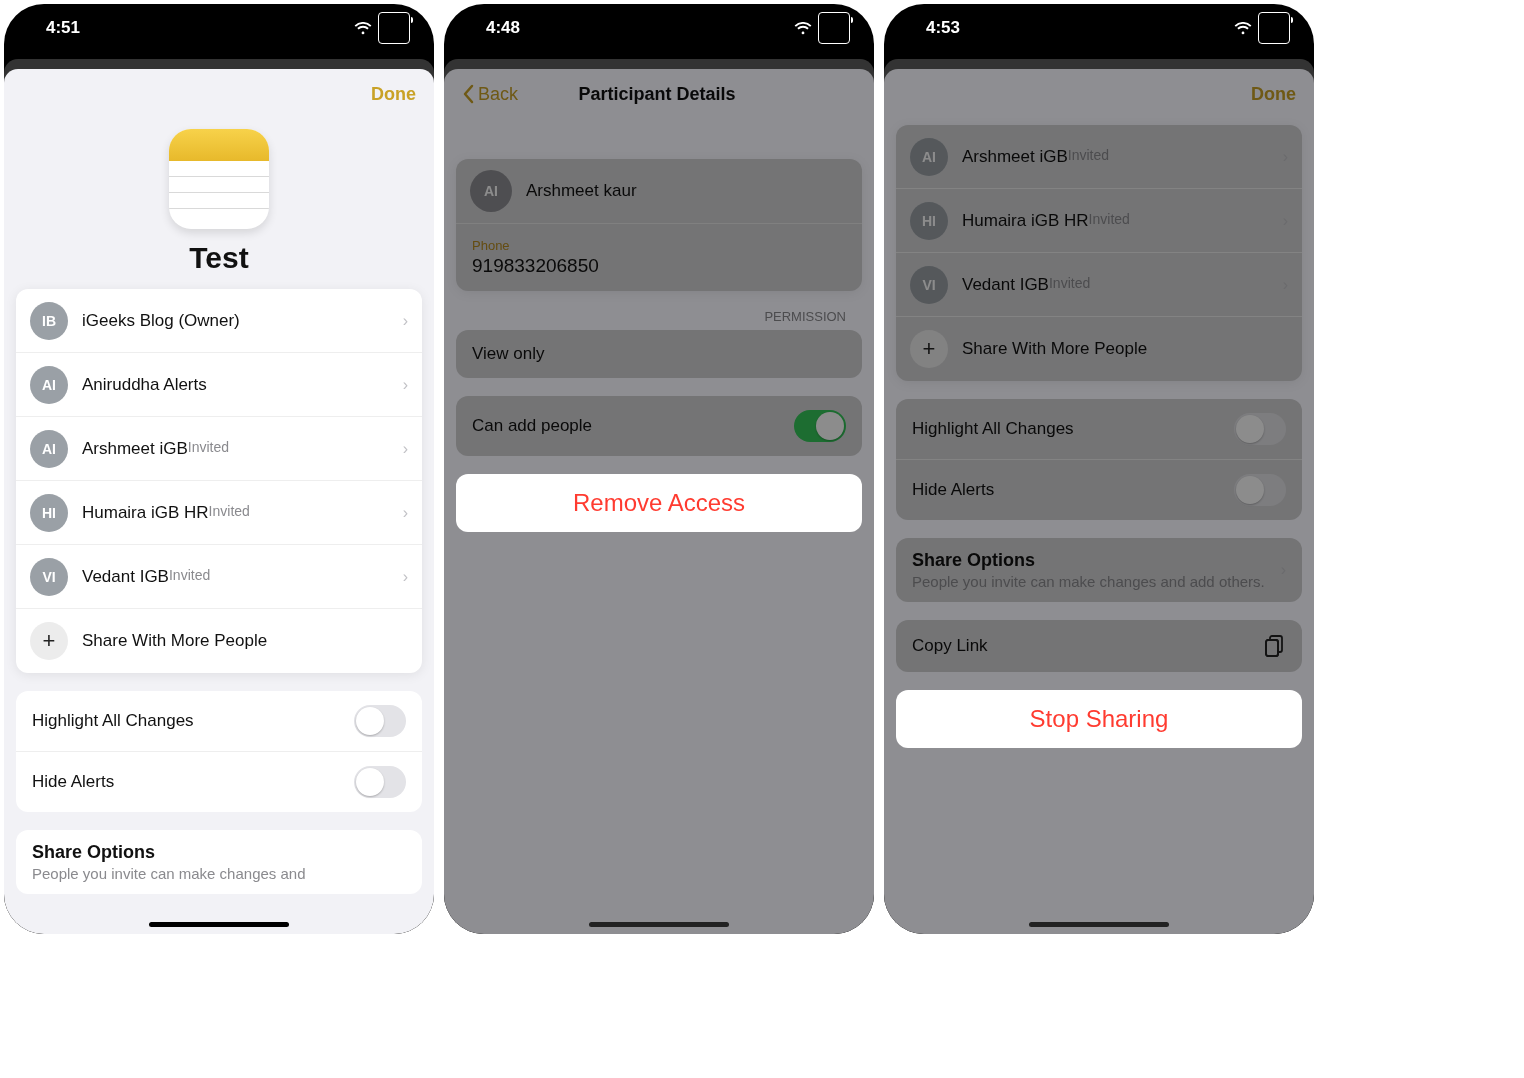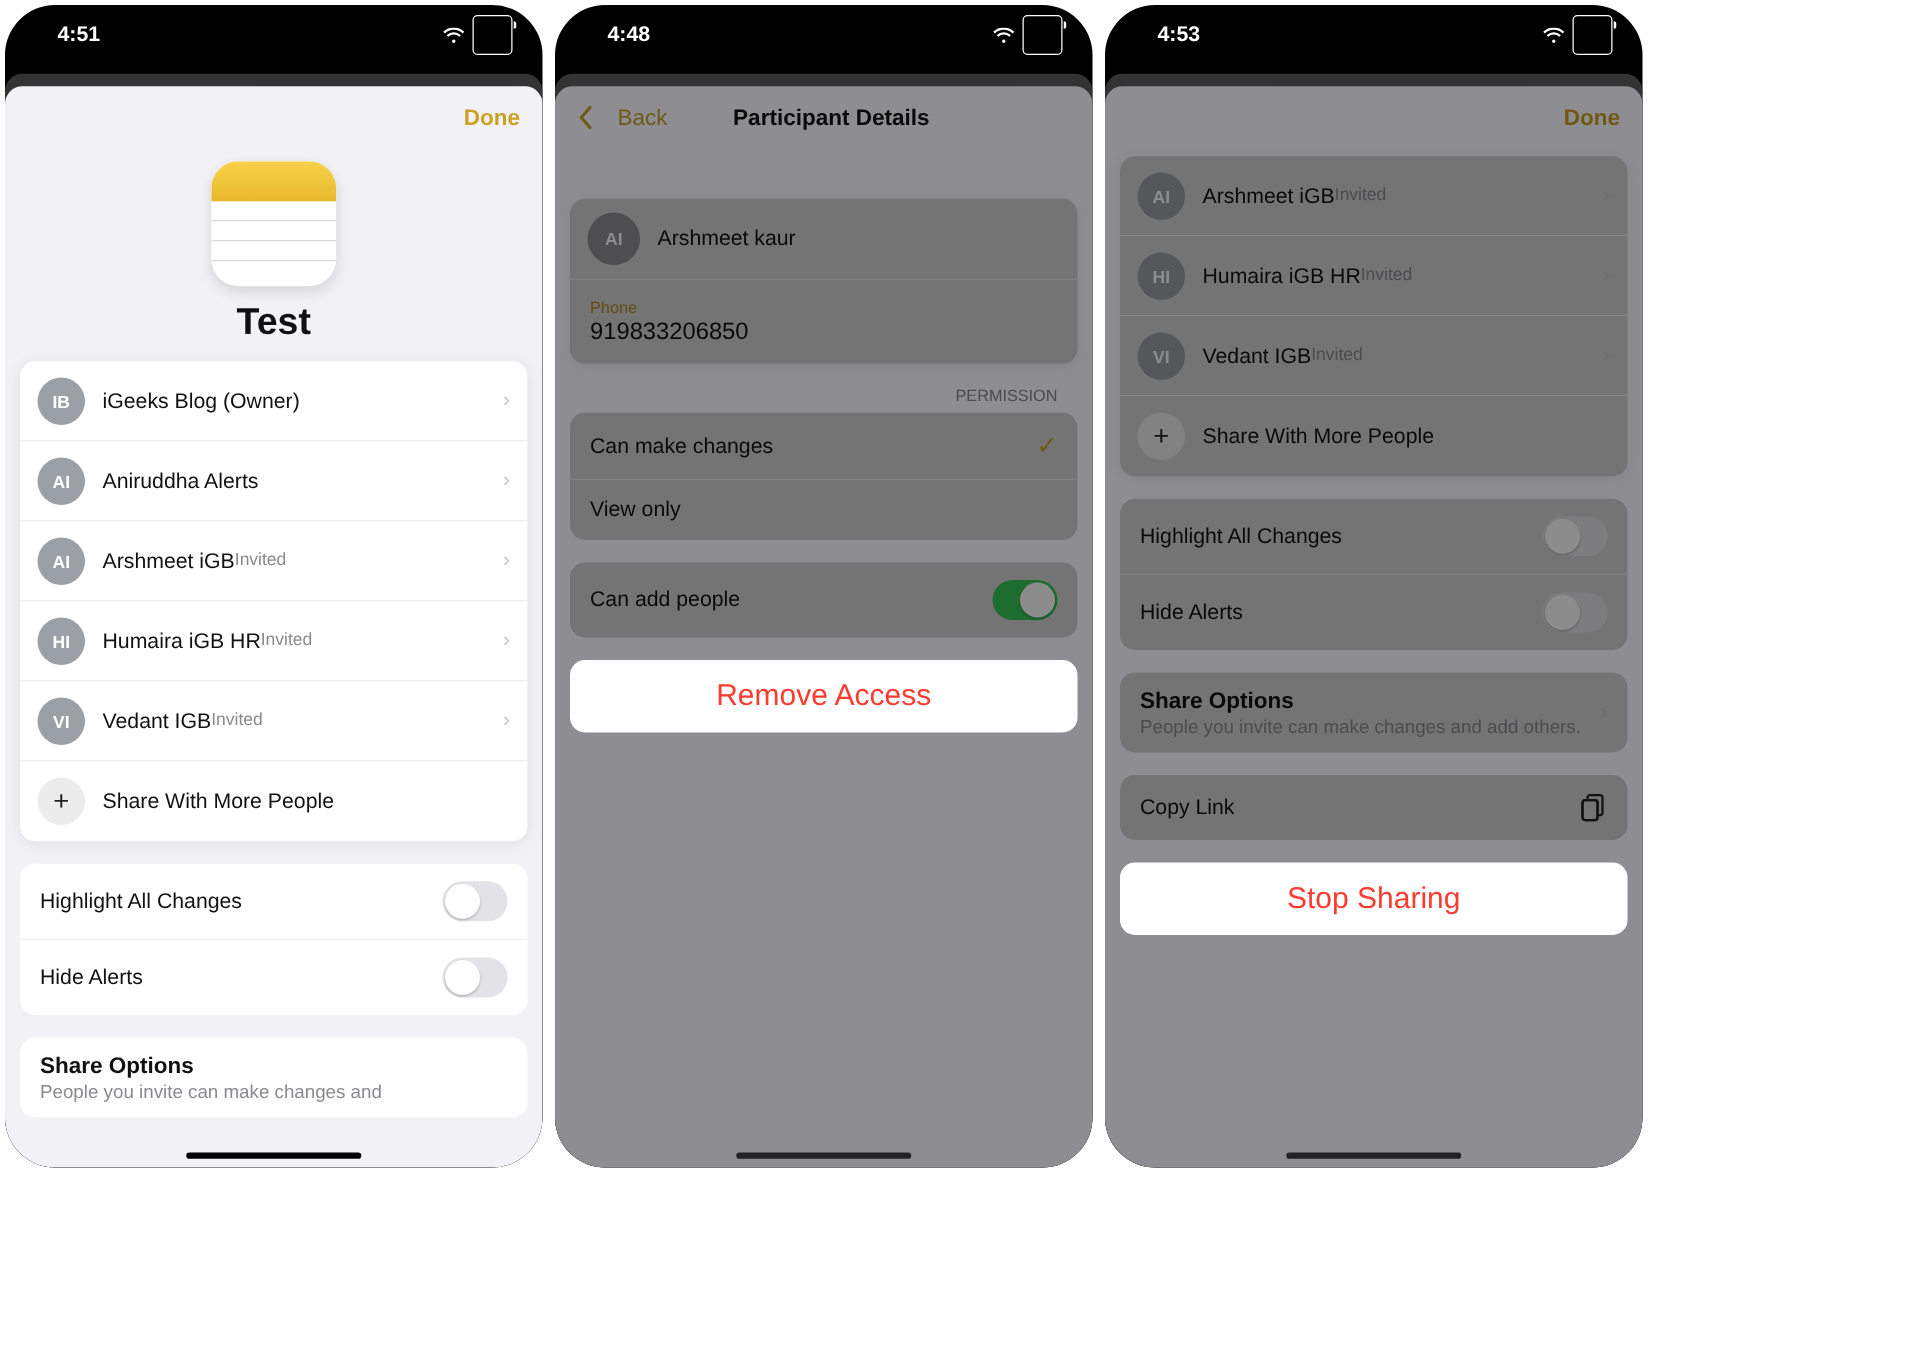--- a/index.html
+++ b/index.html
@@ -60,21 +60,21 @@
   .sheet {
     position:absolute; left:0; right:0; top:65px; bottom:0;
     background:#f2f2f6;
     border-radius:14px 14px 0 0;
     overflow:hidden;
   }
   
   .nav-row { display:flex; align-items:center; height:50px; padding:0 18px; }
   .nav-row.right { justify-content:flex-end; }
   .nav-done { color:#c9a227; font-size:18px; font-weight:600; }
-  .nav-back { color:#c9a227; font-size:18px; display:flex; align-items:center; gap:20px; }
+  .nav-back { color:#c9a227; font-size:18px; display:flex; align-items:center; gap:4px; }
   .chev-left svg { display:block; }
   .nav-title { flex:1; text-align:center; font-size:18px; font-weight:600; color:#111; }
   
   .notes-icon {
     width:100px; height:100px; margin:10px auto 12px; border-radius:22px;
     background:#fff; box-shadow:0 4px 10px rgba(0,0,0,0.12);
     overflow:hidden;
   }
   .notes-icon .top { height:32px; background:linear-gradient(#f7d24a,#e7b92b); }
   .notes-icon .line { height:1px; background:#d9d9d9; margin-top:15px; }
@@ -288,24 +288,20 @@
         </div>
         <div style="border-top:1px solid #e8e8e8;">
           <div class="phone-label">Phone</div>
           <div class="phone-value">919833206850</div>
         </div>
       </div>
 
       <div class="section-label">PERMISSION</div>
       <div class="group">
         <div class="grow">
-          <span class="grow-label">Can make changes</span>
-          <span class="check">✓</span>
-        </div>
-        <div class="grow">
           <span class="grow-label">View only</span>
         </div>
       </div>
 
       <div class="group">
         <div class="grow">
           <span class="grow-label">Can add people</span>
           <span class="switch on">
               <span class="knob"></span>
             </span>

